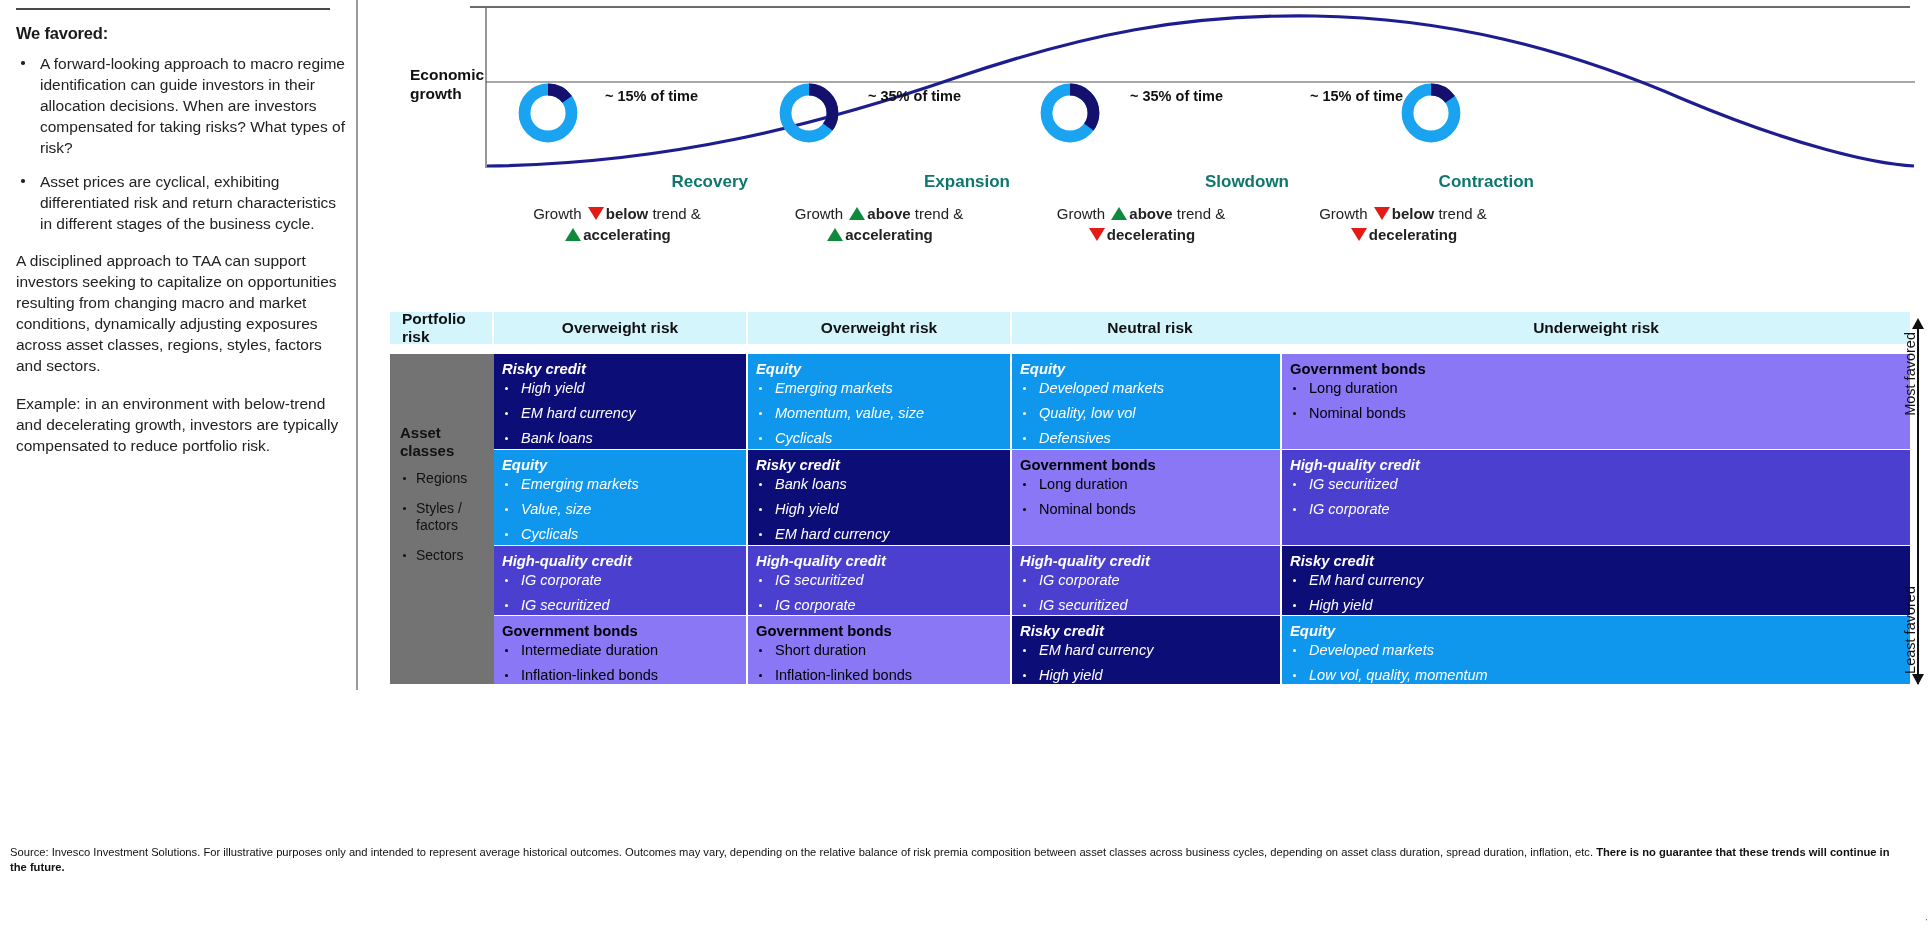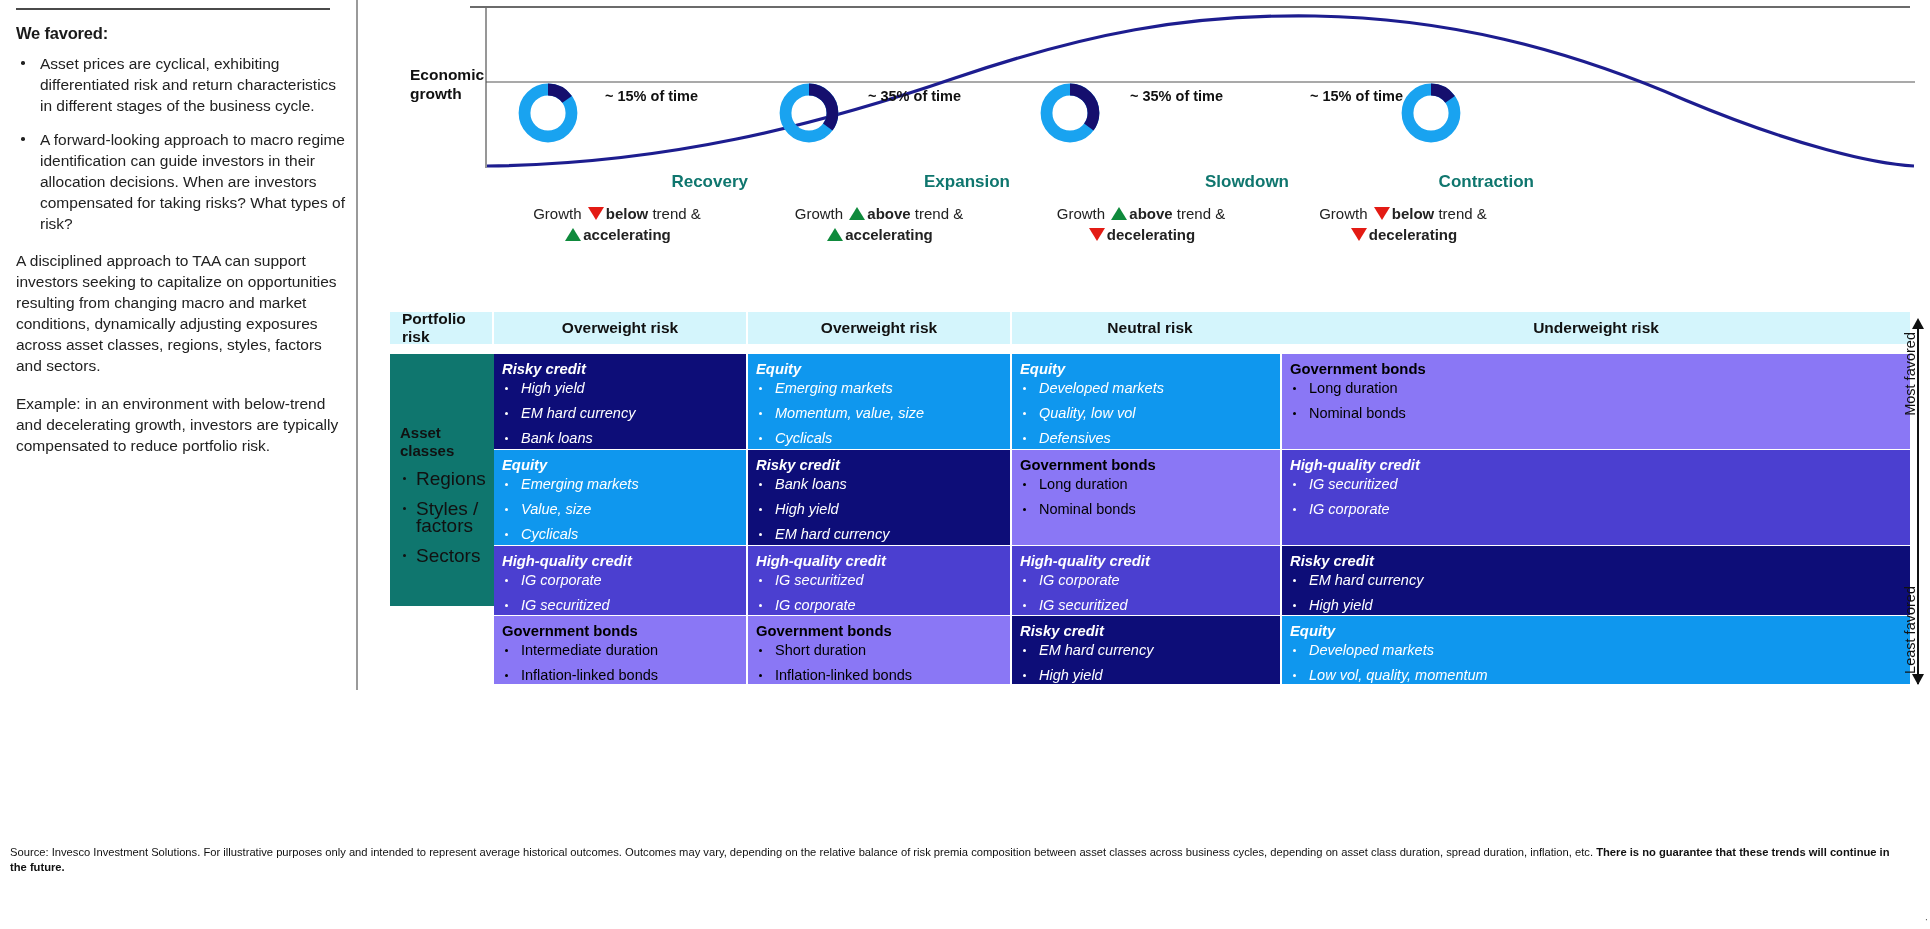--- a/index.html
+++ b/index.html
@@ -66,26 +66,26 @@
   .risk-cell {
     position: absolute; top: 0; height: 32px; background: #d4f5fc;
     display: flex; align-items: center; justify-content: center;
     font-size: 15.5px; font-weight: bold; color: #111;
   }
   .risk-cell.label { justify-content: flex-start; padding-left: 12px; }
 
   
   .matrix { position: absolute; left: 390px; top: 354px; width: 1520px; height: 330px; }
   .asset-col {
-    position: absolute; left: 0; top: 0; width: 104px; height: 252px;
-    background: #0f766e; padding: 70px 0 0 10px;
+    position: absolute; left: 0; top: 0; width: 104px; height: 330px;
+    background: #737373; padding: 70px 0 0 10px;
   }
   .asset-col .ac-title { font-size: 15px; font-weight: bold; line-height: 18px; color: #111; margin-bottom: 10px; }
   .asset-col ul { list-style: none; }
-  .asset-col li { position: relative; padding-left: 16px; font-size: 19px; line-height: 17px; margin-bottom: 13px; color: #111; }
+  .asset-col li { position: relative; padding-left: 16px; font-size: 14px; line-height: 17px; margin-bottom: 13px; color: #111; }
   .asset-col li .bullet { position: absolute; left: 3px; top: 7px; width: 3px; height: 3px; background: #111; border-radius: 50%; }
 
   .grid { position: absolute; left: 104px; top: 0; width: 1416px; height: 330px; }
   .cell { position: absolute; padding: 6px 8px 4px 8px; overflow: hidden; }
   .cell .cell-title { font-size: 14.8px; font-weight: bold; line-height: 18px; margin-bottom: 2px; }
   .cell ul { list-style: none; }
   .cell li { position: relative; padding-left: 19px; font-size: 14.5px; line-height: 17px; margin-bottom: 8px; }
   .cell li .bullet { position: absolute; left: 3px; top: 7px; width: 3px; height: 3px; border-radius: 50%; }
   .cell.light li .bullet, .cell.light .cell-title { color: #000; }
   .cell.light li .bullet { background: #000; }
@@ -121,22 +121,22 @@
 </style>
 </head>
 <body>
 
 <div class="page">
 
   <div class="left-col">
     <div class="left-rule"></div>
     <div class="believe-title">We favored:</div>
     <ul class="believe-list">
+      <li><span class="bullet"></span><span>A forward-looking approach to macro regime identification can guide investors in their allocation decisions. When are investors compensated for taking risks? What types of risk?</span></li>
       <li><span class="bullet"></span><span>Asset prices are cyclical, exhibiting differentiated risk and return characteristics in different stages of the business cycle.</span></li>
-      <li><span class="bullet"></span><span>A forward-looking approach to macro regime identification can guide investors in their allocation decisions. When are investors compensated for taking risks? What types of risk?</span></li>
     </ul>
     <p class="para">A disciplined approach to TAA can support investors seeking to capitalize on opportunities resulting from changing macro and market conditions, dynamically adjusting exposures across asset classes, regions, styles, factors and sectors.</p>
     <p class="para">Example: in an environment with below-trend and decelerating growth, investors are typically compensated to reduce portfolio risk.</p>
   </div>
 
   <div class="vdivider"></div>
 
   <div class="chart-area">
     <div class="chart-top-rule"></div>
     <div class="econ-label">Economic growth</div>

